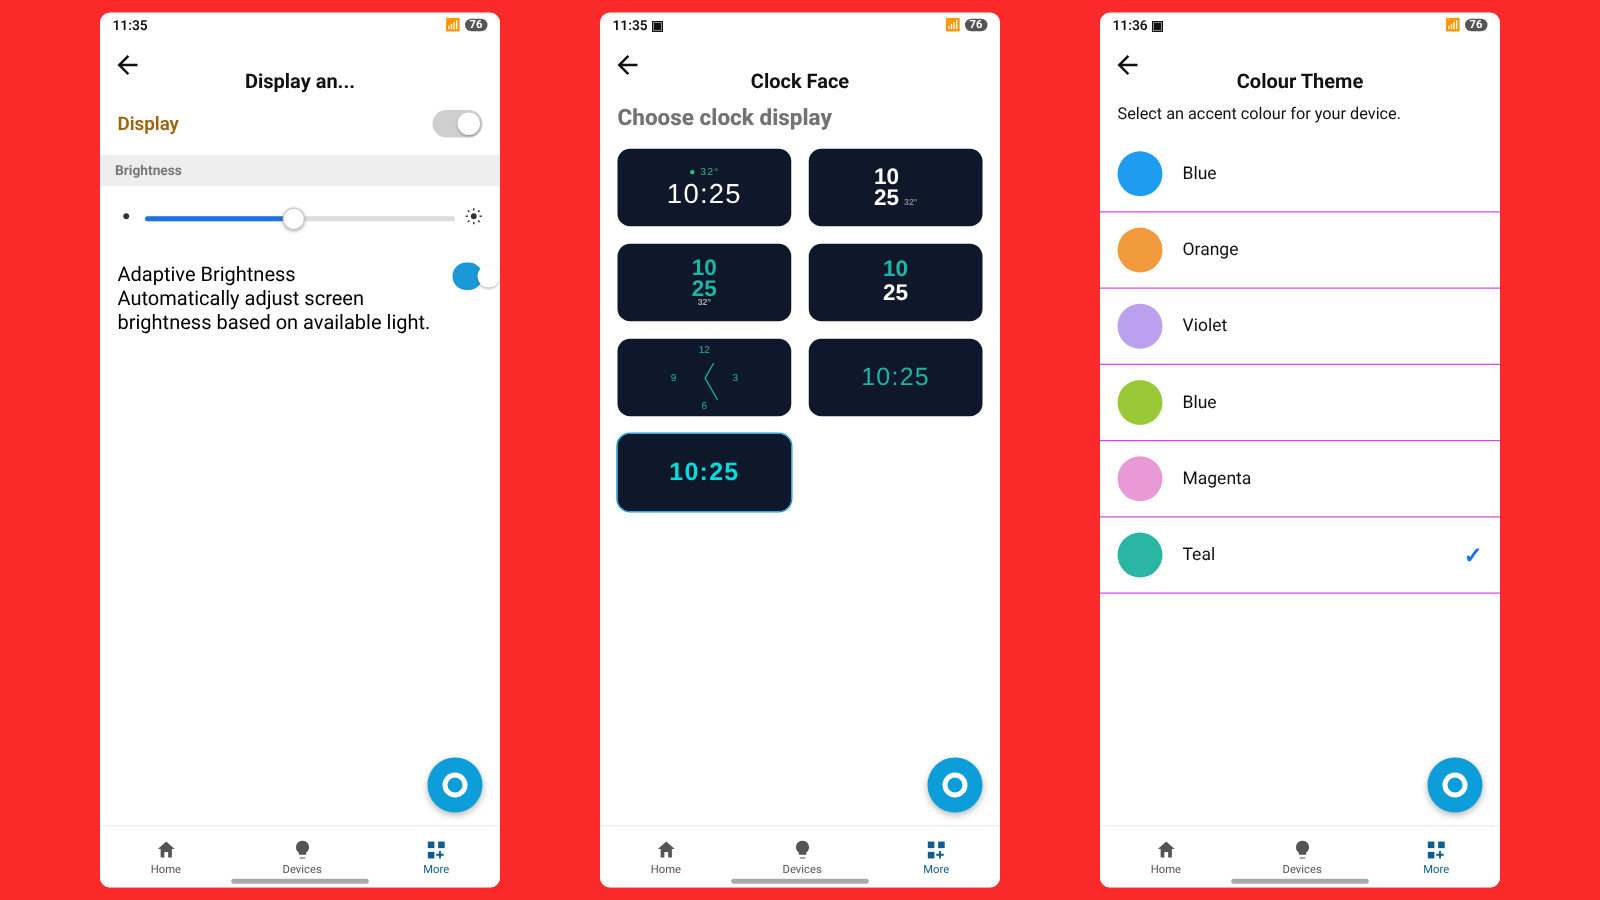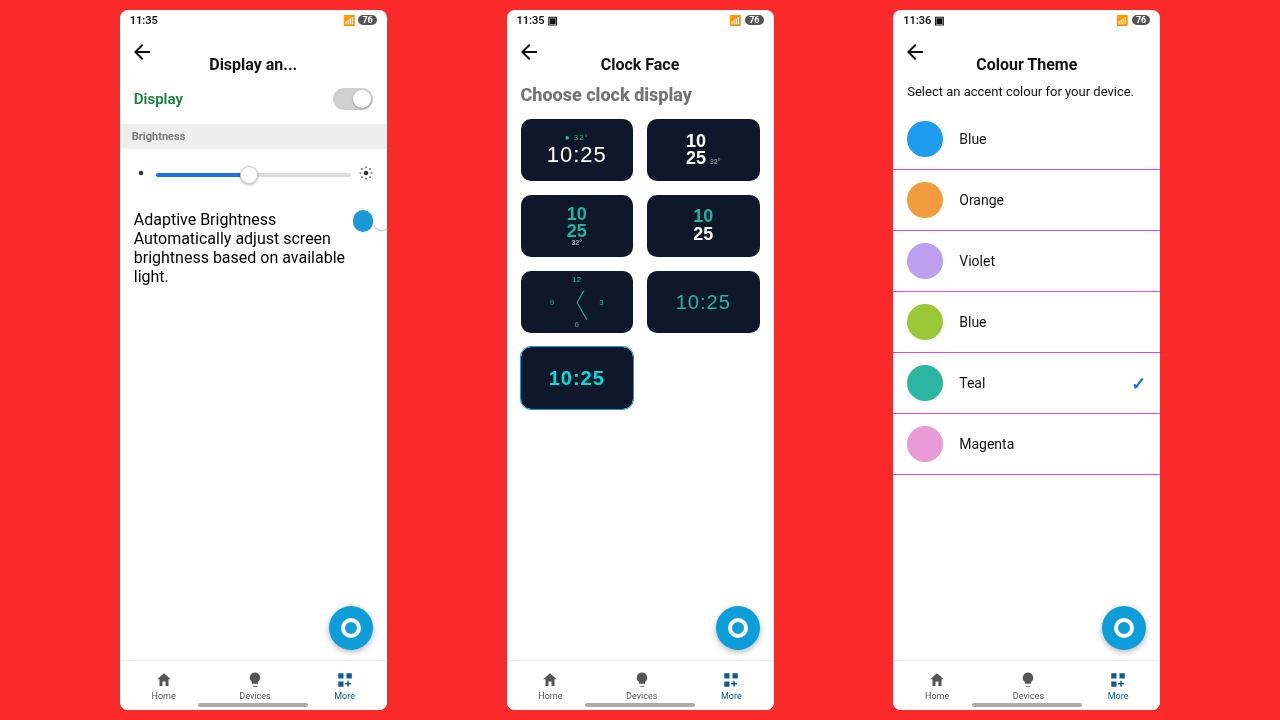--- a/index.html
+++ b/index.html
@@ -7,21 +7,21 @@
     width: 1280px;
     height: 720px;
     background: #fa2a2a;
     font-family: -apple-system, "Segoe UI", Roboto, Arial, sans-serif;
     display: flex;
     align-items: center;
     justify-content: space-evenly;
     overflow: hidden;
   }
   .phone {
-    width: 267px;
+    width: 320px;
     height: 700px;
     background: #fff;
     border-radius: 8px;
     display: flex;
     flex-direction: column;
     position: relative;
     overflow: hidden;
   }
   .statusbar {
     height: 20px;
@@ -47,21 +47,21 @@
     position:absolute; left:10px; top:10px; width:24px; height:24px;
     cursor:pointer;
   }
   .back svg{width:100%;height:100%;}
   .title { font-size:16px; font-weight:700; color:#111;}
   .content { flex:1; overflow:hidden; position:relative;}
   .row {
     display:flex; align-items:center; justify-content:space-between;
     padding: 14px 14px;
   }
-  .row-label { font-size:15px; font-weight:600; color:#15803d;}
+  .row-label { font-size:15px; font-weight:600; color:#a16207;}
   .toggle {
     width:40px;height:22px;border-radius:11px;background:#ccc;position:relative;
   }
   .toggle .knob{
     width:18px;height:18px;border-radius:50%;background:#fff;position:absolute;top:2px;left:2px;
     box-shadow:0 1px 2px rgba(0,0,0,.3);
   }
   .toggle.grey{background:#cfcfcf;}
   .toggle.grey .knob{left:20px;background:#fff;}
   .section-header{
@@ -342,27 +342,27 @@
         </div>
         <div class="theme-row">
           <div class="swatch" style="background: rgb(187, 160, 240);"></div>
           <div class="theme-label">Violet</div>
         </div>
         <div class="theme-row">
           <div class="swatch" style="background: rgb(154, 201, 56);"></div>
           <div class="theme-label">Blue</div>
         </div>
         <div class="theme-row">
+          <div class="swatch" style="background: rgb(233, 154, 214);"></div>
+          <div class="theme-label">Magenta</div>
+        </div>
+        <div class="theme-row">
           <div class="swatch" style="background: rgb(43, 182, 163);"></div>
           <div class="theme-label">Teal</div>
           <div class="check">✓</div>
-        </div>
-        <div class="theme-row">
-          <div class="swatch" style="background: rgb(233, 154, 214);"></div>
-          <div class="theme-label">Magenta</div>
         </div>
       </div>
     <div class="fab">
         <div class="ring"></div>
       </div>
     <div class="navbar">
       <div class="nav-item">
           <svg viewBox="0 0 24 24">
             <path d="M12 3l9 8h-3v9h-4v-6h-4v6H6v-9H3z"></path>
           </svg>

